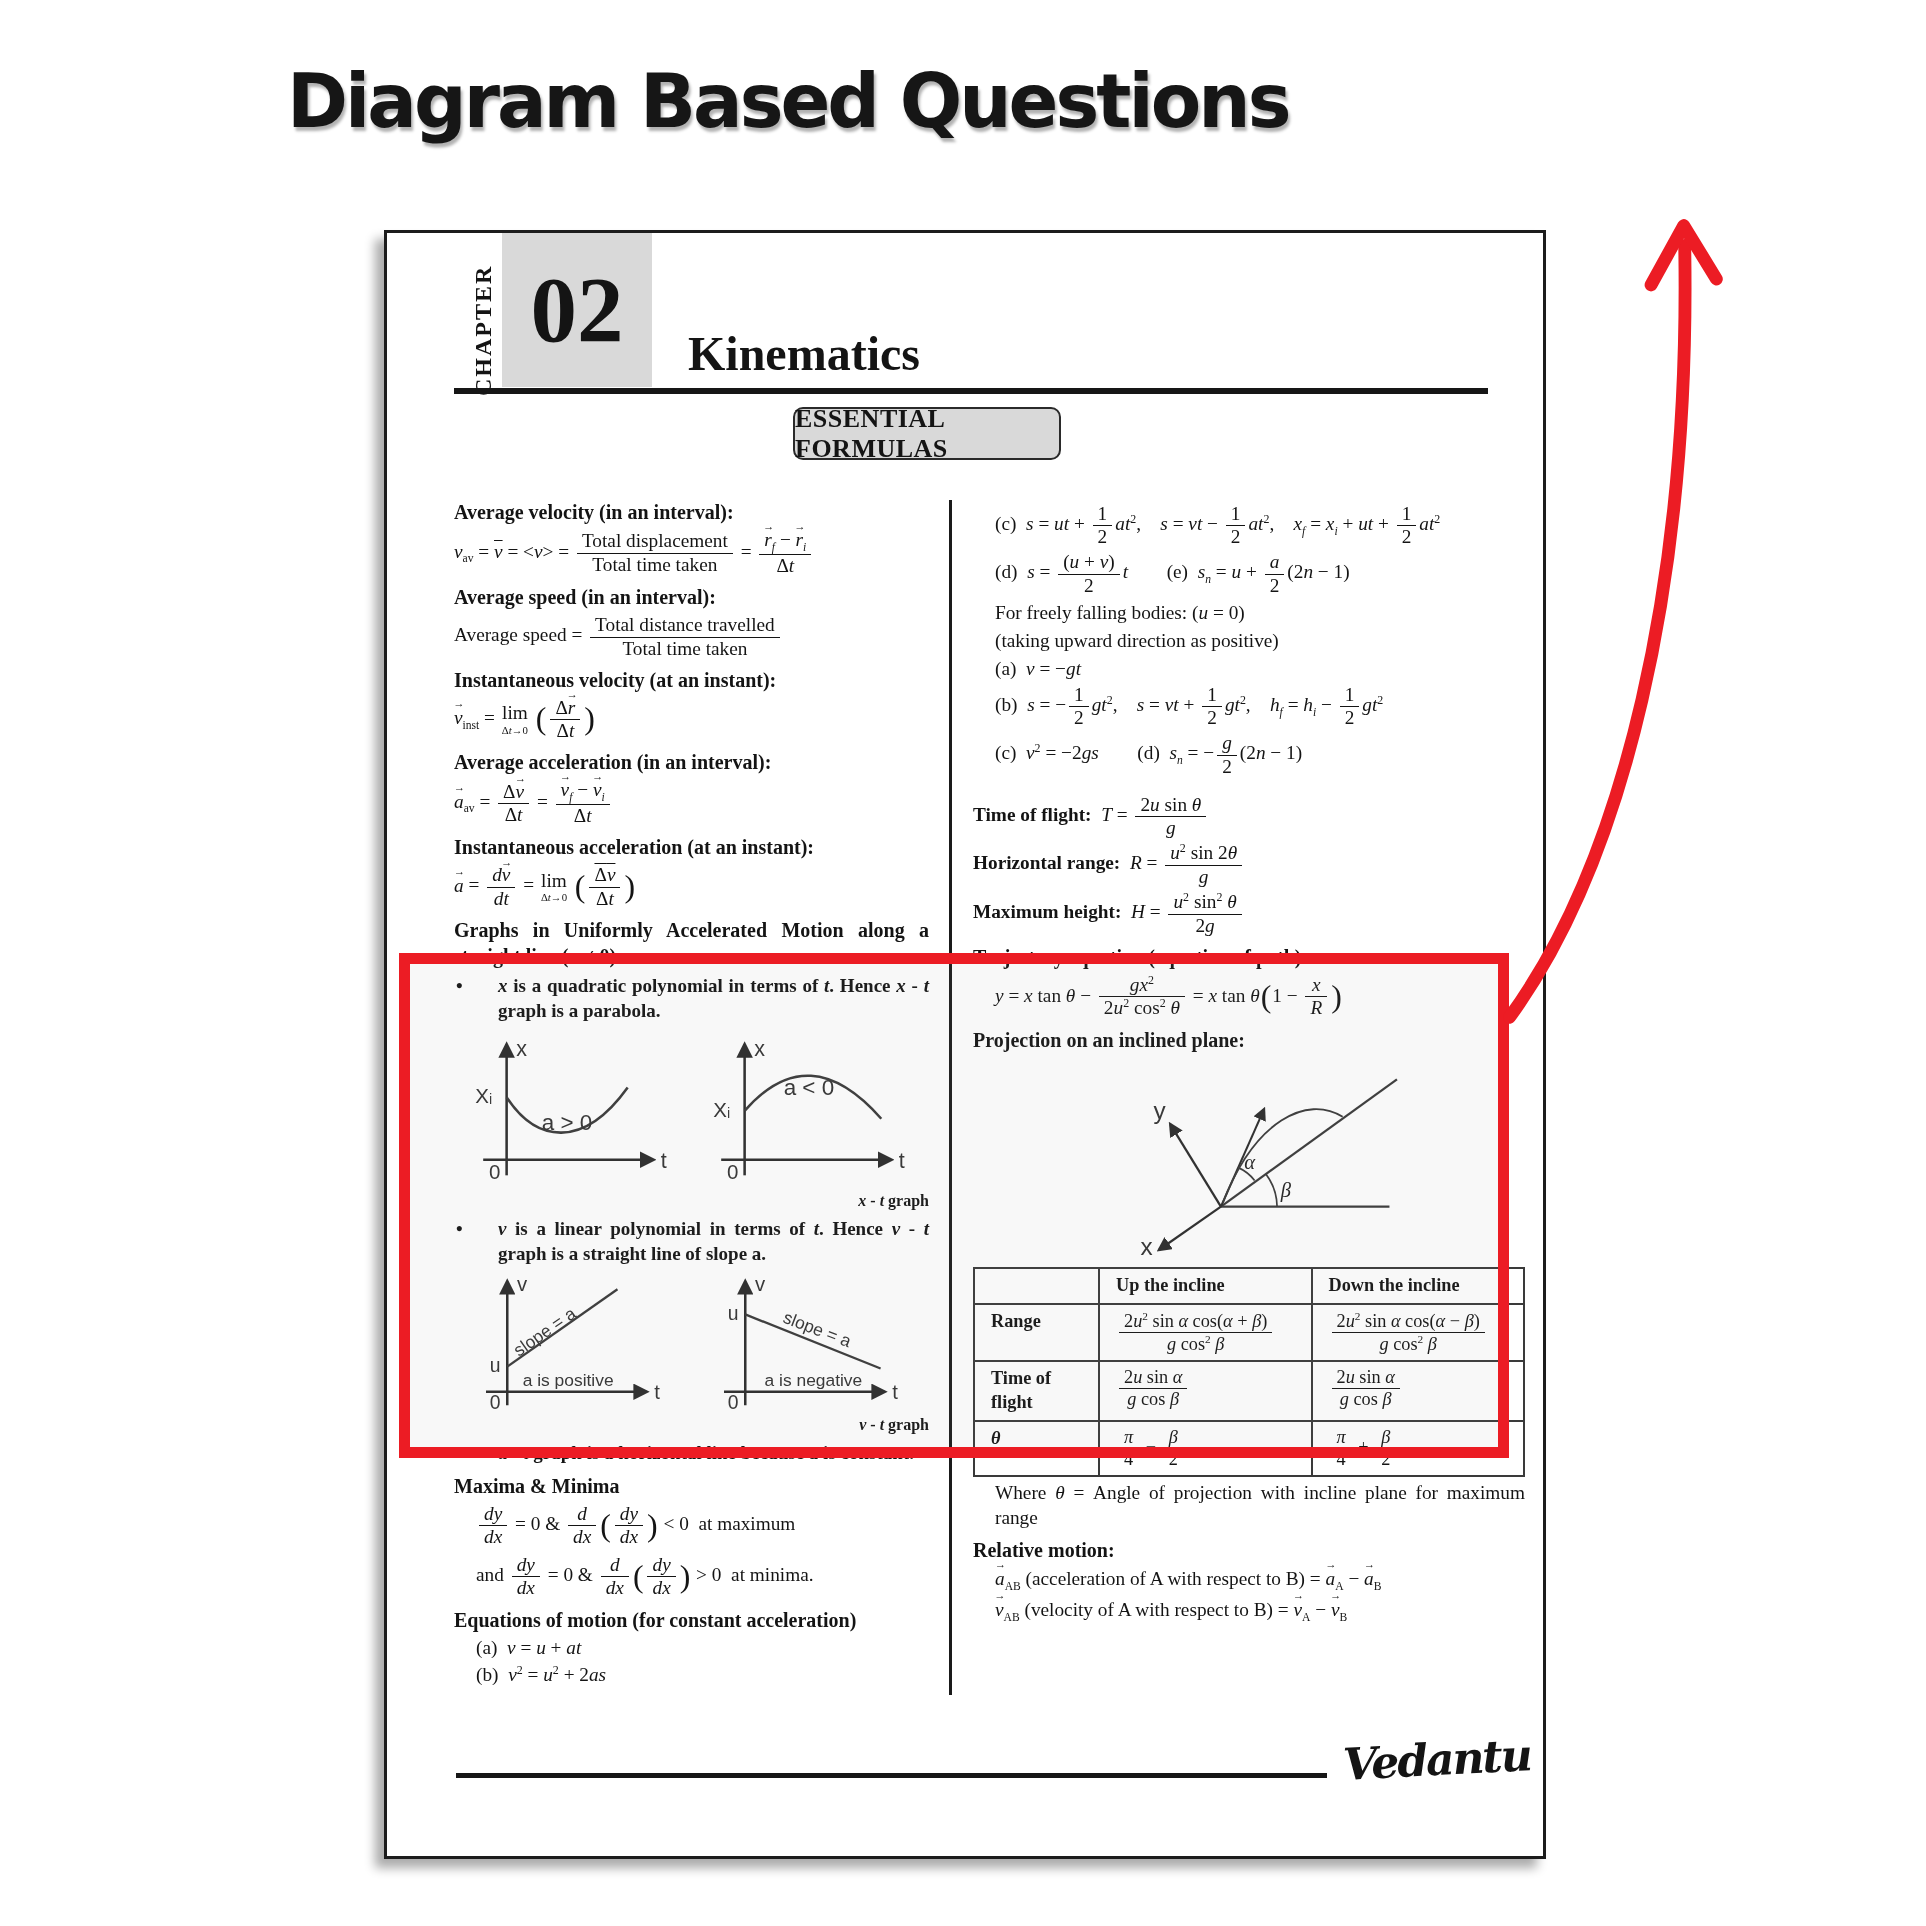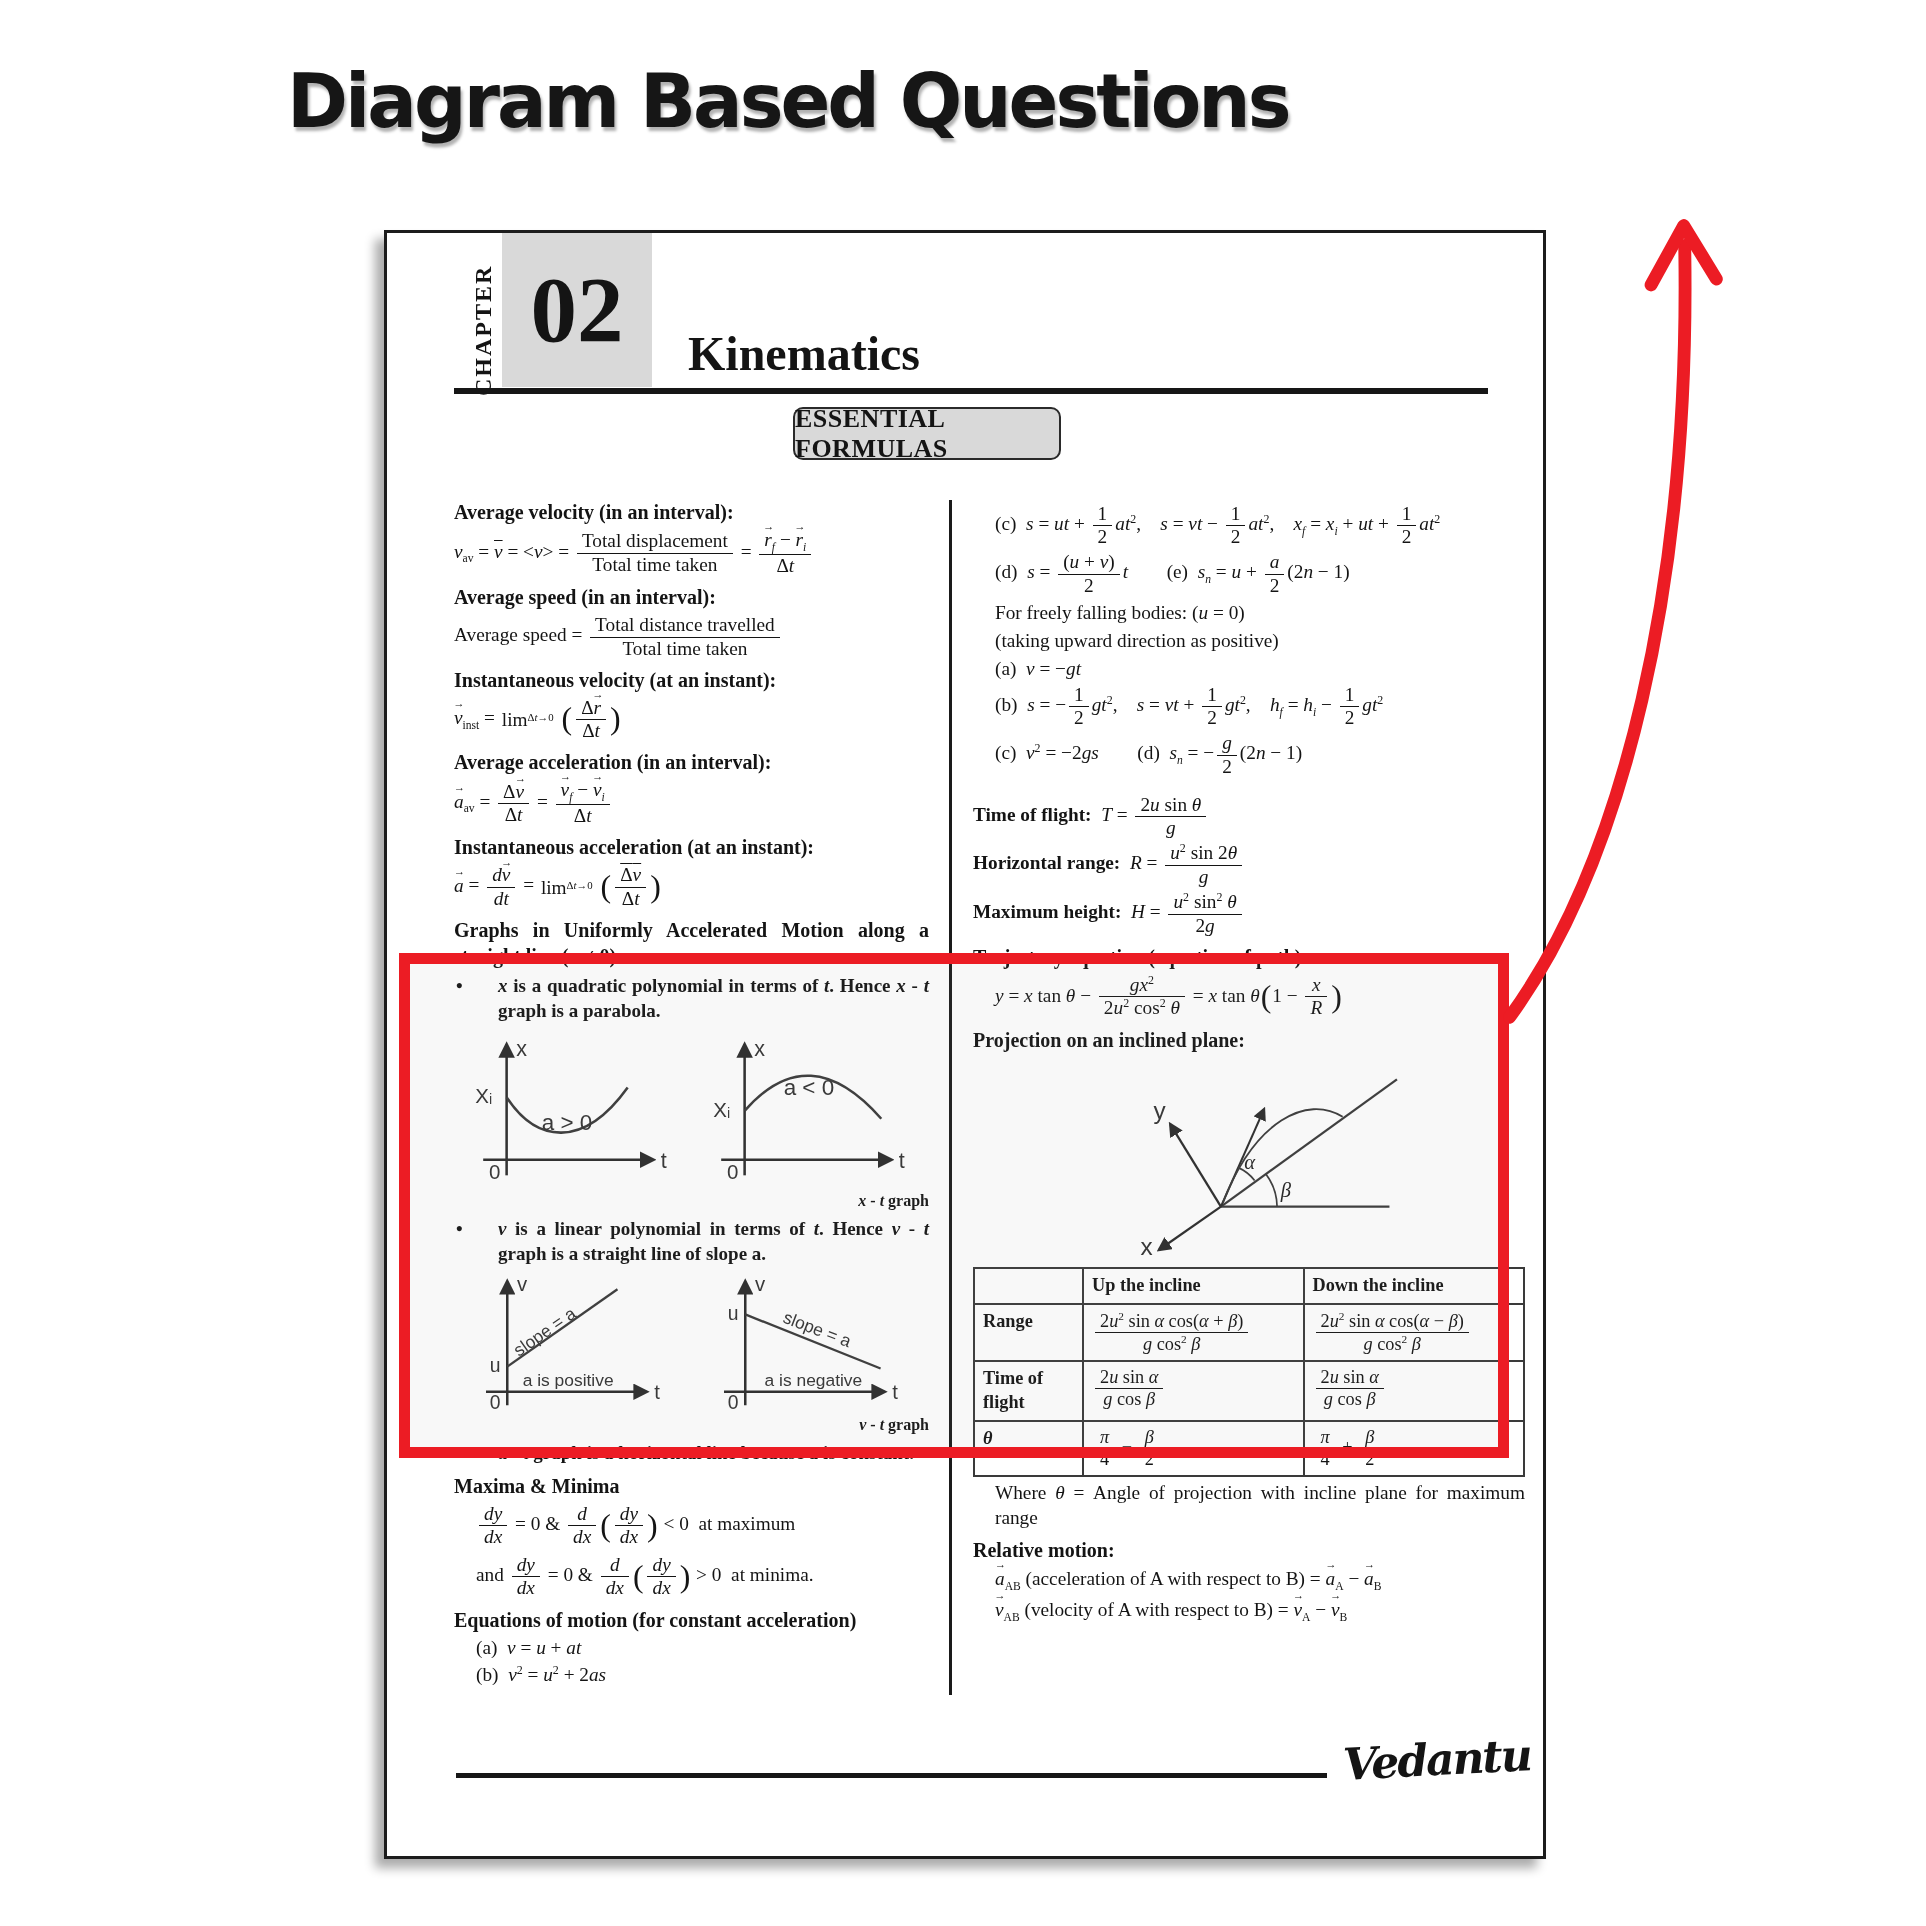--- a/index.html
+++ b/index.html
@@ -53,29 +53,29 @@
   .grow{display:flex;justify-content:center;gap:14px;margin:2px 0;}
   .center-svg{display:flex;justify-content:center;margin:2px 0;}
 
   
   .fr{display:inline-flex;flex-direction:column;text-align:center;vertical-align:middle;margin:0 3px;line-height:1.15;}
   .fr .n{padding:0 5px;}
   .fr .d{border-top:1.7px solid #141414;padding:0 5px;}
   .ba{text-decoration:overline;}
   .vec{position:relative;display:inline-block;}
   .vec::after{content:'→';position:absolute;left:50%;top:-0.80em;transform:translateX(-50%);font-size:0.58em;letter-spacing:-1px;}
-  .lim{display:inline-flex;vertical-align:middle;line-height:1;margin:0 2px;font-family:Liberation Serif, serif;}
+  .lim{display:inline-flex;flex-direction:column;align-items:center;vertical-align:middle;line-height:1;margin:0 2px;font-family:Liberation Serif, serif;}
   .lim .u{font-size:0.56em;margin-top:2px;}
   .bp{font-size:1.65em;font-weight:normal;line-height:0;vertical-align:middle;margin:0 1px;}
   sub{font-size:0.60em;}
   sup{font-size:0.62em;}
 
   
   table.inc{border-collapse:collapse;width:100%;margin:6px 0 2px;font-size:18.3px;}
-  table.inc th,table.inc td{border:2px solid #3a3a3a;padding:5px 8px;text-align:left;vertical-align:top;}
+  table.inc th,table.inc td{border:2px solid #3a3a3a;padding:5px 16px;text-align:left;vertical-align:top;}
   table.inc th{font-weight:bold;}
   table.inc .rowlab{width:91px;font-weight:bold;}
 
   
   .gtxt{font-family:"Liberation Sans",sans-serif;fill:#333;}
   .gser{font-family:"Liberation Serif",serif;fill:#222;}
 
   
   .footer-rule{position:absolute;left:69px;top:1540px;width:871px;height:4.5px;background:#161616;}
   .vedantu{

